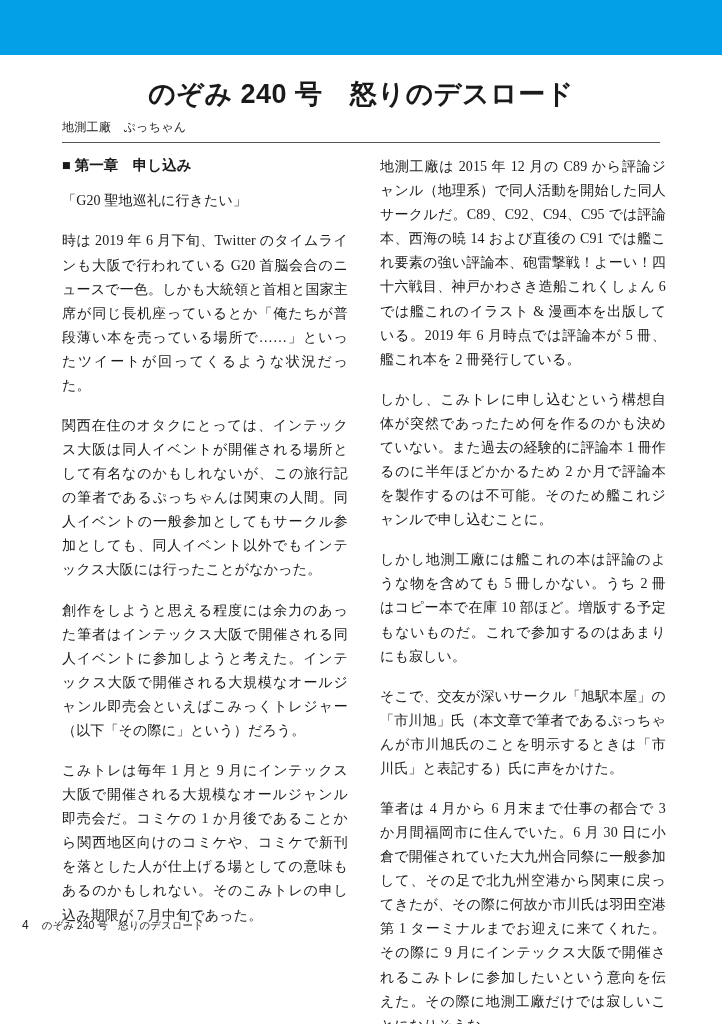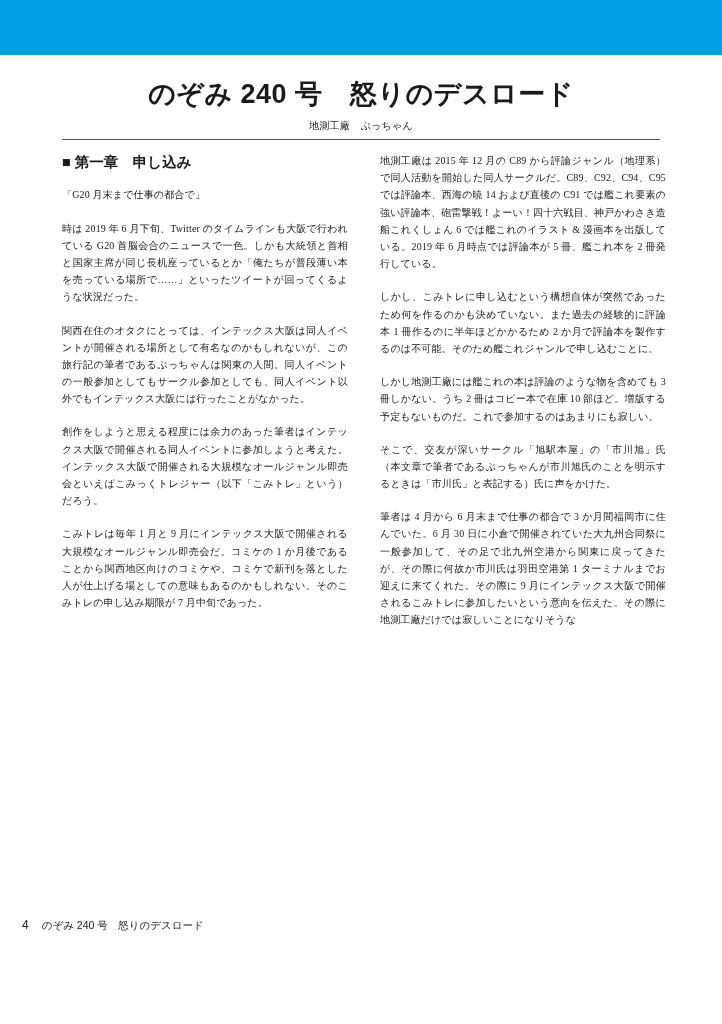--- a/index.html
+++ b/index.html
@@ -43,22 +43,22 @@
     text-align: center;
     font-size: 27px;
     font-weight: 700;
     letter-spacing: 0.5px;
     line-height: 1.3;
     font-family: "Liberation Sans", "DejaVu Sans", sans-serif;
     white-space: pre;
   }
   .byline {
     margin: 7px 0 0 0;
-    text-align: center;
-    font-size: 10px;
+    text-align: left;
+    font-size: 12px;
     font-weight: 400;
     letter-spacing: 0.3px;
     white-space: pre;
     font-family: "Liberation Sans", "DejaVu Sans", sans-serif;
   }
   .title-rule {
     margin-top: 6px;
     border: 0;
     border-top: 1.2px solid #555555;
     height: 0;
@@ -80,21 +80,21 @@
     margin: 0 0 14px 0;
     font-size: 14.5px;
     font-weight: 700;
     line-height: 1.4;
     white-space: pre;
     font-family: "Liberation Sans", "DejaVu Sans", sans-serif;
   }
 
   p.para {
     margin: 0 0 16px 0;
-    font-size: 10px;
+    font-size: 14px;
     line-height: 1.72;
     text-align: justify;
     text-justify: inter-character;
     letter-spacing: 0.15px;
     word-break: break-all;
   }
   p.para:last-child { margin-bottom: 0; }
 
   
   .footer {
@@ -121,31 +121,31 @@
   <div class="title-block">
     <h1 class="doc-title">のぞみ 240 号　怒りのデスロード</h1>
     <div class="byline">地測工廠　ぷっちゃん</div>
     <hr class="title-rule">
   </div>
 
   <div class="columns">
 
     <div class="col">
       <h2 class="section-head">■ 第一章　申し込み</h2>
-      <p class="para">「G20 月末まで仕事の都合で」</p>
+      <p class="para">「G20 聖地巡礼に行きたい」</p>
       <p class="para">時は 2019 年 6 月下旬、Twitter のタイムラインも大阪で行われている G20 首脳会合のニュースで一色。しかも大統領と首相と国家主席が同じ長机座っているとか「俺たちが普段薄い本を売っている場所で……」といったツイートが回ってくるような状況だった。</p>
       <p class="para">関西在住のオタクにとっては、インテックス大阪は同人イベントが開催される場所として有名なのかもしれないが、この旅行記の筆者であるぷっちゃんは関東の人間。同人イベントの一般参加としてもサークル参加としても、同人イベント以外でもインテックス大阪には行ったことがなかった。</p>
-      <p class="para">創作をしようと思える程度には余力のあった筆者はインテックス大阪で開催される同人イベントに参加しようと考えた。インテックス大阪で開催される大規模なオールジャンル即売会といえばこみっくトレジャー（以下「こみトレ」という）だろう。</p>
+      <p class="para">創作をしようと思える程度には余力のあった筆者はインテックス大阪で開催される同人イベントに参加しようと考えた。インテックス大阪で開催される大規模なオールジャンル即売会といえばこみっくトレジャー（以下「その際に」という）だろう。</p>
       <p class="para">こみトレは毎年 1 月と 9 月にインテックス大阪で開催される大規模なオールジャンル即売会だ。コミケの 1 か月後であることから関西地区向けのコミケや、コミケで新刊を落とした人が仕上げる場としての意味もあるのかもしれない。そのこみトレの申し込み期限が 7 月中旬であった。</p>
     </div>
 
     <div class="col">
       <p class="para">地測工廠は 2015 年 12 月の C89 から評論ジャンル（地理系）で同人活動を開始した同人サークルだ。C89、C92、C94、C95 では評論本、西海の暁 14 および直後の C91 では艦これ要素の強い評論本、砲雷撃戦！よーい！四十六戦目、神戸かわさき造船これくしょん 6 では艦これのイラスト &amp; 漫画本を出版している。2019 年 6 月時点では評論本が 5 冊、艦これ本を 2 冊発行している。</p>
       <p class="para">しかし、こみトレに申し込むという構想自体が突然であったため何を作るのかも決めていない。また過去の経験的に評論本 1 冊作るのに半年ほどかかるため 2 か月で評論本を製作するのは不可能。そのため艦これジャンルで申し込むことに。</p>
-      <p class="para">しかし地測工廠には艦これの本は評論のような物を含めても 3 冊しかない。うち 2 冊はコピー本で在庫 10 部ほど。増版する予定もないものだ。これで参加するのはあまりにも寂しい。</p>
+      <p class="para">しかし地測工廠には艦これの本は評論のような物を含めても 5 冊しかない。うち 2 冊はコピー本で在庫 10 部ほど。増版する予定もないものだ。これで参加するのはあまりにも寂しい。</p>
       <p class="para">そこで、交友が深いサークル「旭駅本屋」の「市川旭」氏（本文章で筆者であるぷっちゃんが市川旭氏のことを明示するときは「市川氏」と表記する）氏に声をかけた。</p>
       <p class="para">筆者は 4 月から 6 月末まで仕事の都合で 3 か月間福岡市に住んでいた。6 月 30 日に小倉で開催されていた大九州合同祭に一般参加して、その足で北九州空港から関東に戻ってきたが、その際に何故か市川氏は羽田空港第 1 ターミナルまでお迎えに来てくれた。その際に 9 月にインテックス大阪で開催されるこみトレに参加したいという意向を伝えた。その際に地測工廠だけでは寂しいことになりそうな</p>
     </div>
 
   </div>
 
   <div class="footer">
     <span class="pagenum">4</span>
     <span>のぞみ 240 号　怒りのデスロード</span>
   </div>

